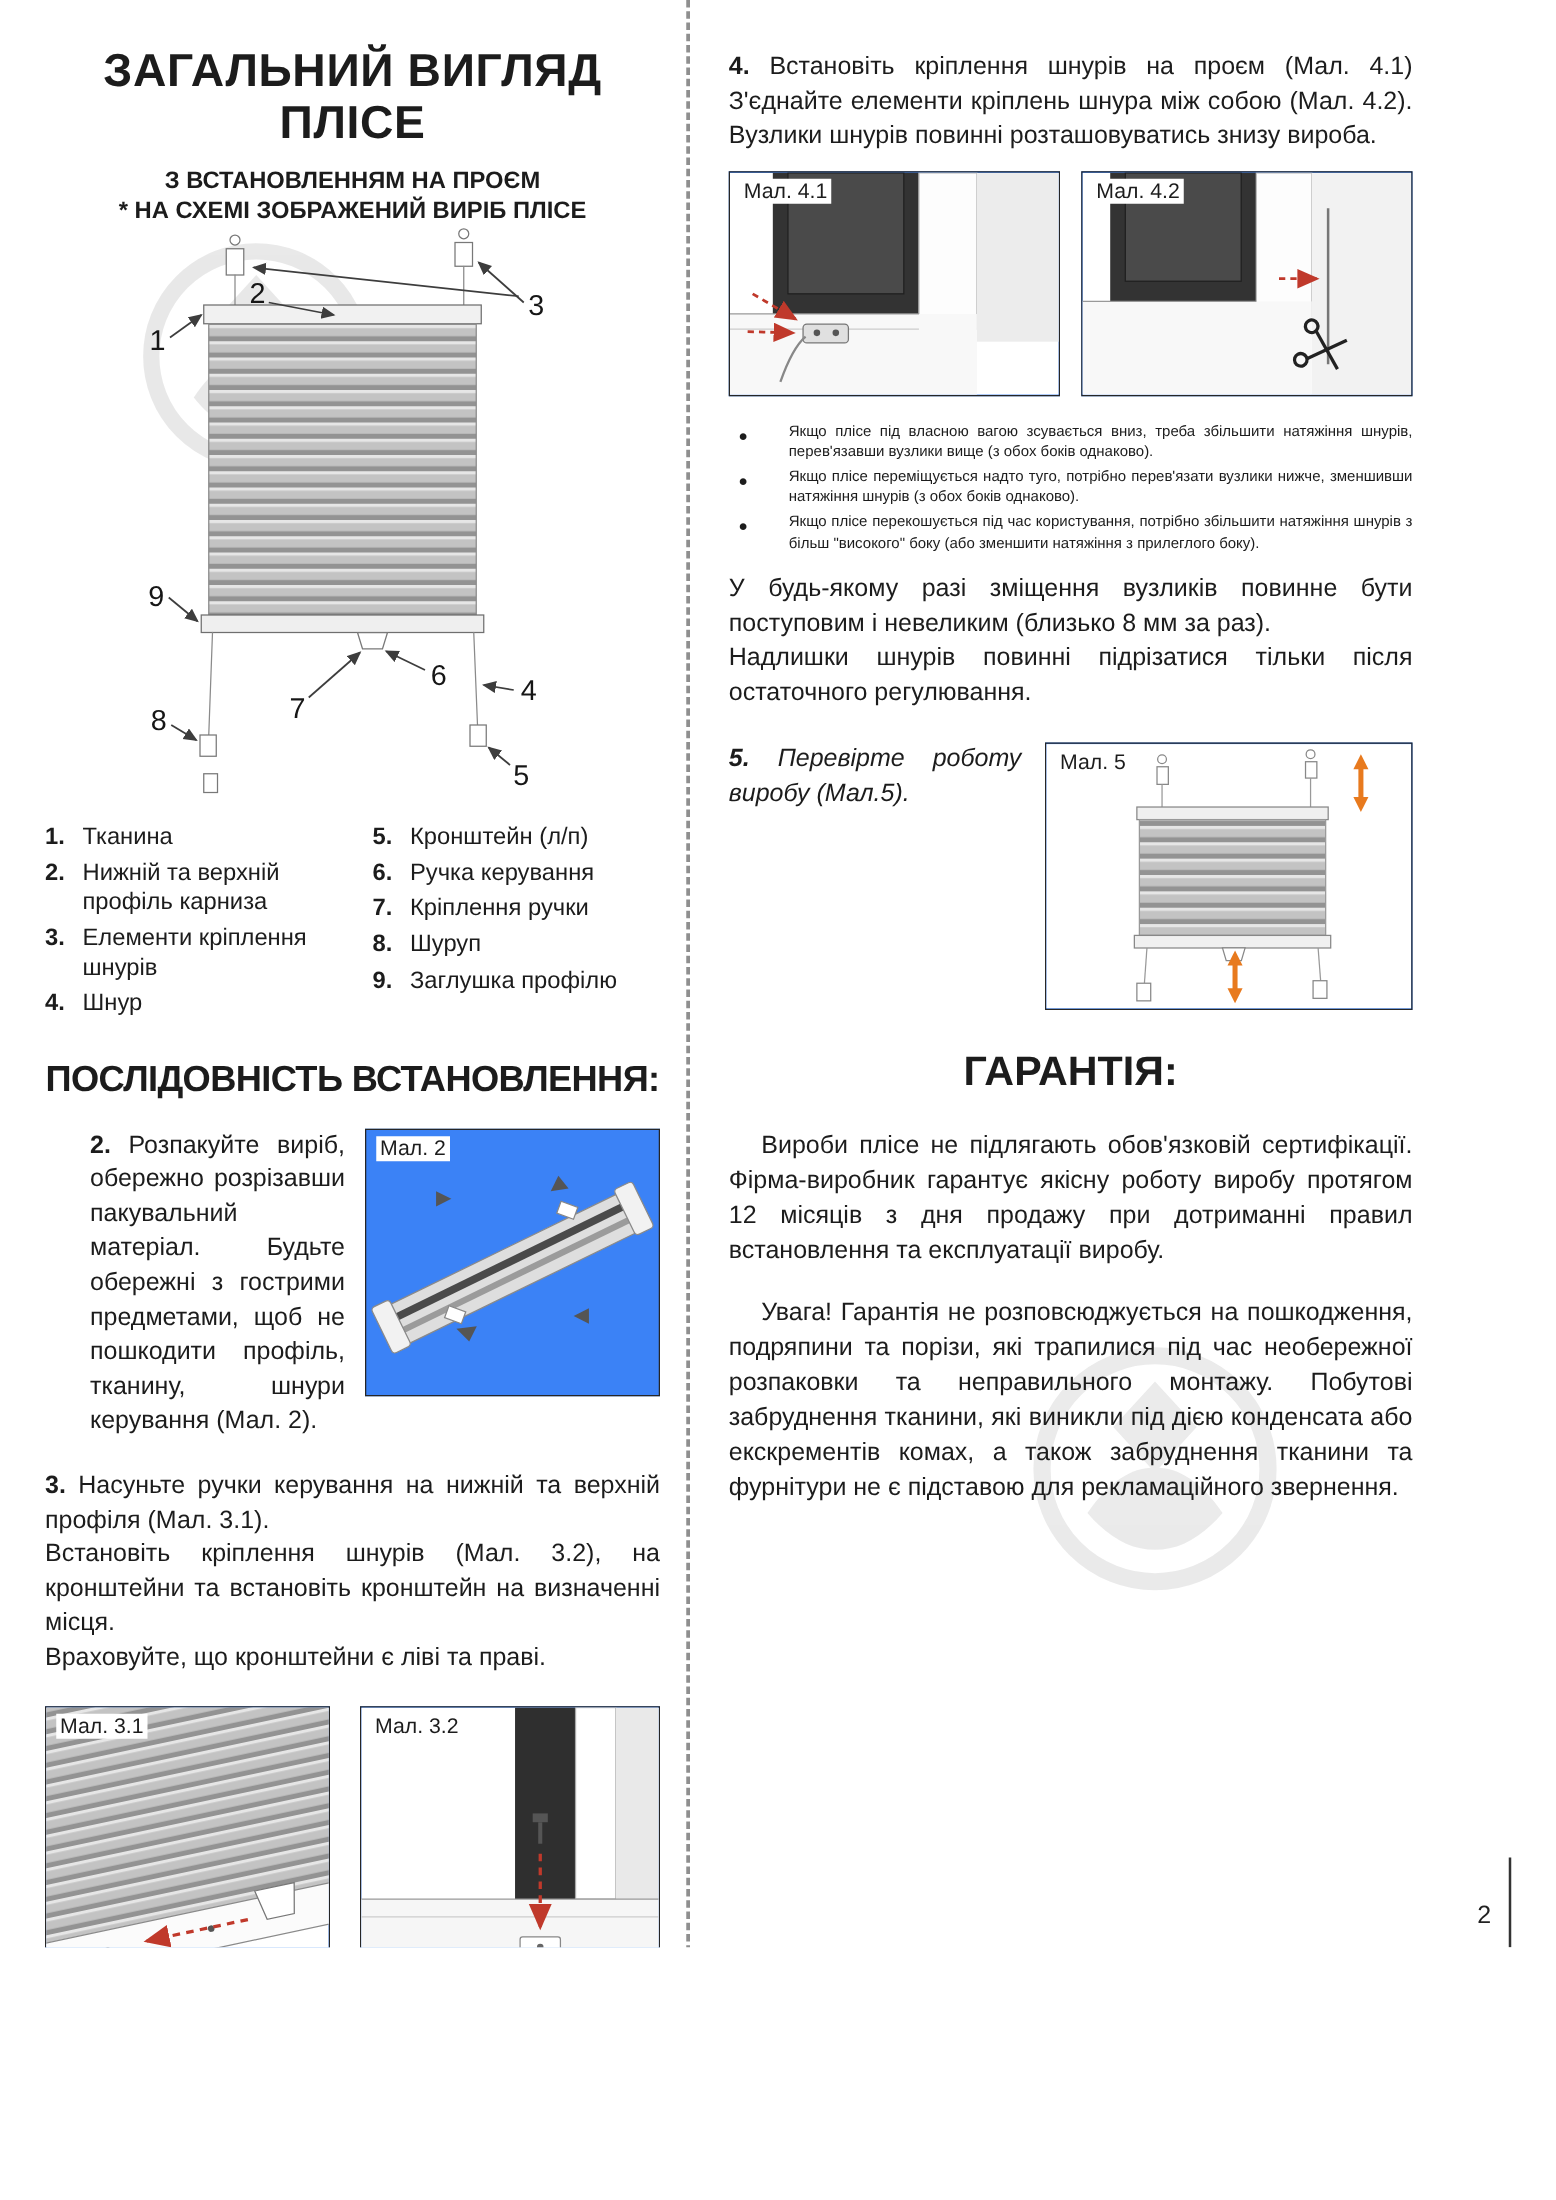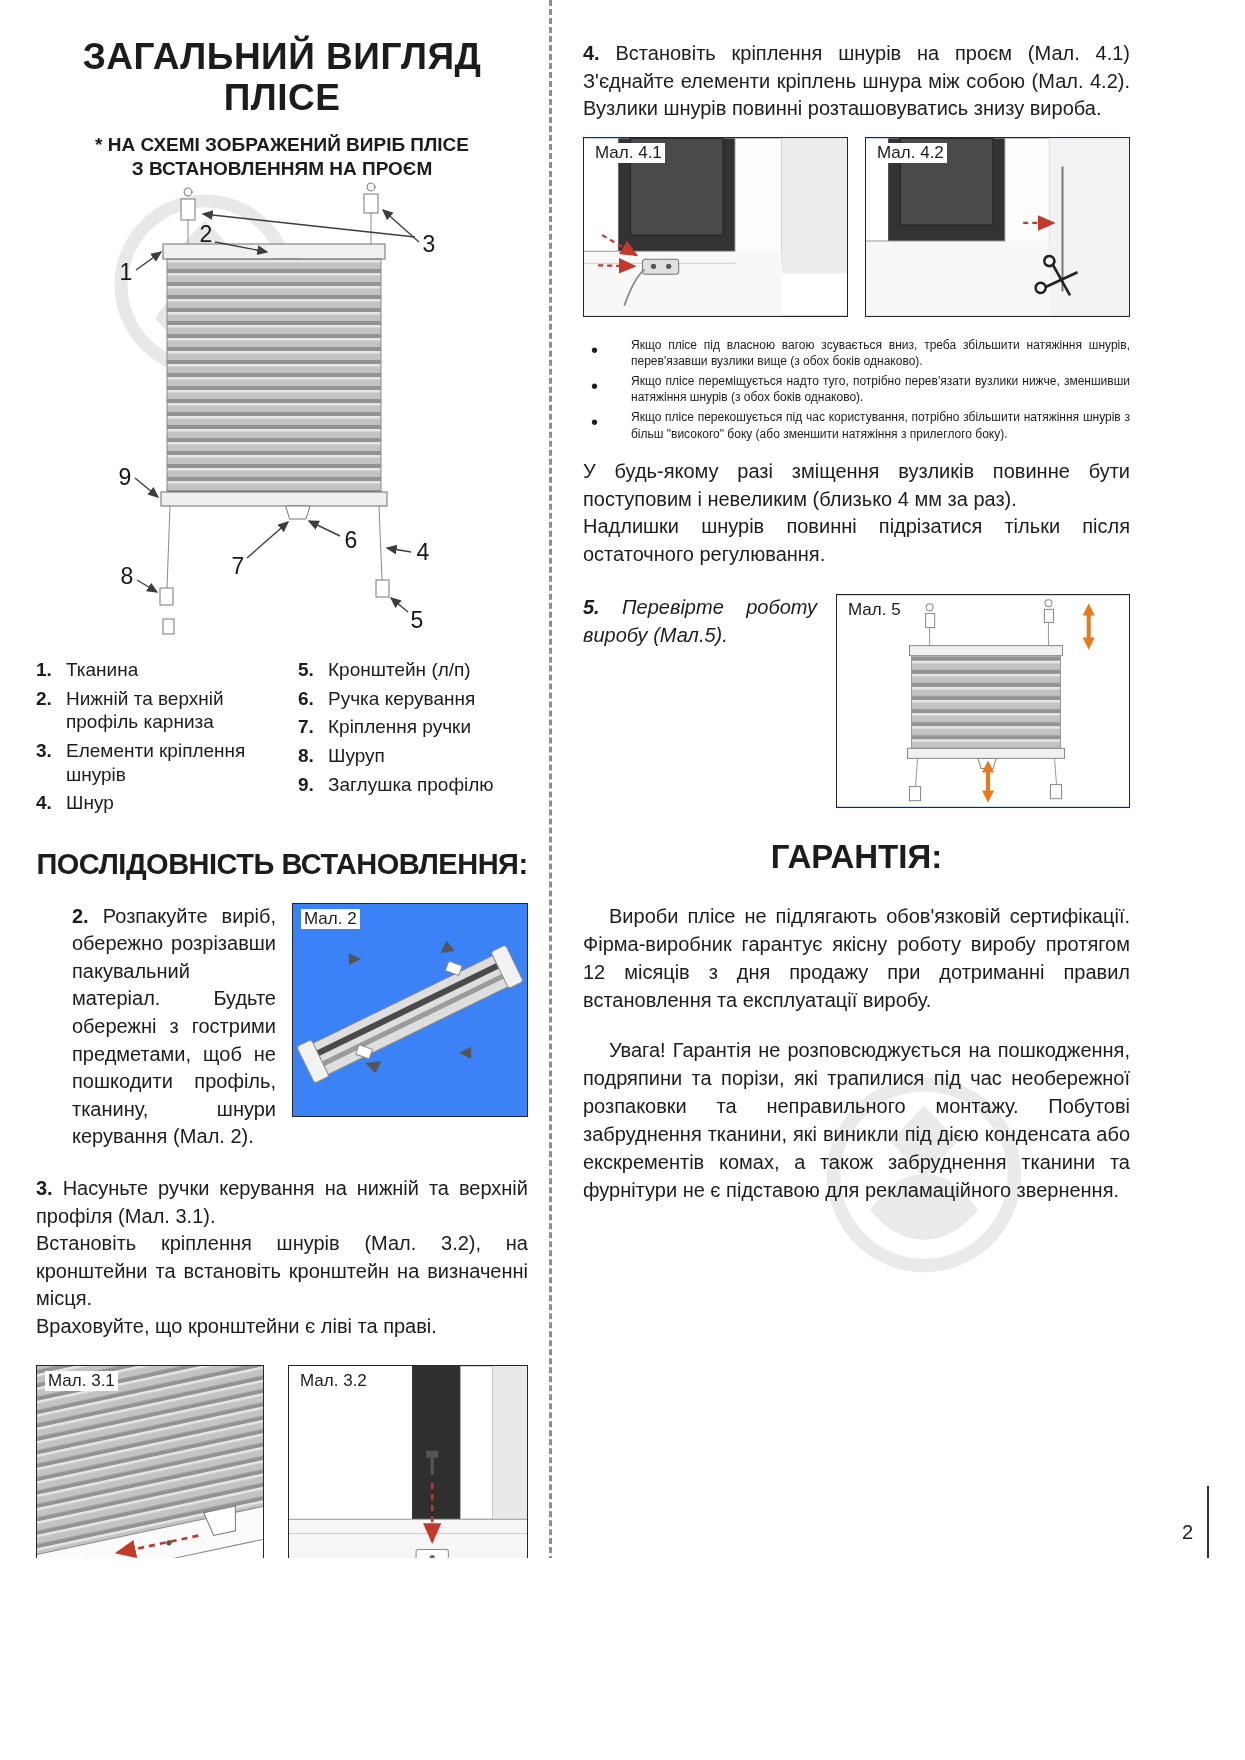--- a/index.html
+++ b/index.html
@@ -82,22 +82,22 @@
   <div class="divider"></div>
 
   <section class="col left-col">
 
     <h1 class="doc-title">
       <span class="block">ЗАГАЛЬНИЙ ВИГЛЯД</span>
       <span class="block">ПЛІСЕ</span>
     </h1>
 
     <div class="doc-subtitle">
+      <span class="block">З ВСТАНОВЛЕННЯМ НА ПРОЄМ</span>
       <span class="block">* НА СХЕМІ ЗОБРАЖЕНИЙ ВИРІБ ПЛІСЕ</span>
-      <span class="block">З ВСТАНОВЛЕННЯМ НА ПРОЄМ</span>
     </div>
 
     <div class="diagram-wrap">
       <svg class="dsvg" viewBox="0 0 490 470">
         <defs>
           <pattern id="pleatsH" width="12" height="13" patternUnits="userSpaceOnUse">
             <rect width="12" height="13" fill="#c3c3c3"></rect>
             <rect width="12" height="2.5" fill="#e6e6e6"></rect>
             <rect y="9" width="12" height="4" fill="#939393"></rect>
           </pattern>
@@ -338,21 +338,21 @@
       </li>
       <li>
         <span>Якщо плісе переміщується надто туго, потрібно перев'язати вузлики нижче, зменшивши натяжіння шнурів (з обох боків однаково).</span>
       </li>
       <li>
         <span>Якщо плісе перекошується під час користування, потрібно збільшити натяжіння шнурів з більш "високого" боку (або зменшити натяжіння з прилеглого боку).</span>
       </li>
     </ul>
 
     <p class="note">
-      <span class="block">У будь-якому разі зміщення вузликів повинне бути поступовим і невеликим (близько 4 мм за раз).</span>
+      <span class="block">У будь-якому разі зміщення вузликів повинне бути поступовим і невеликим (близько 8 мм за раз).</span>
       <span class="block">Надлишки шнурів повинні підрізатися тільки після остаточного регулювання.</span>
     </p>
 
     <div class="step5-row">
       <p class="step-text">
         <b class="stepnum">5.</b>
         <span>Перевірте роботу виробу (Мал.5).</span>
       </p>
       <figure class="figbox fig5">
         <figcaption class="figlabel">Мал. 5</figcaption>

